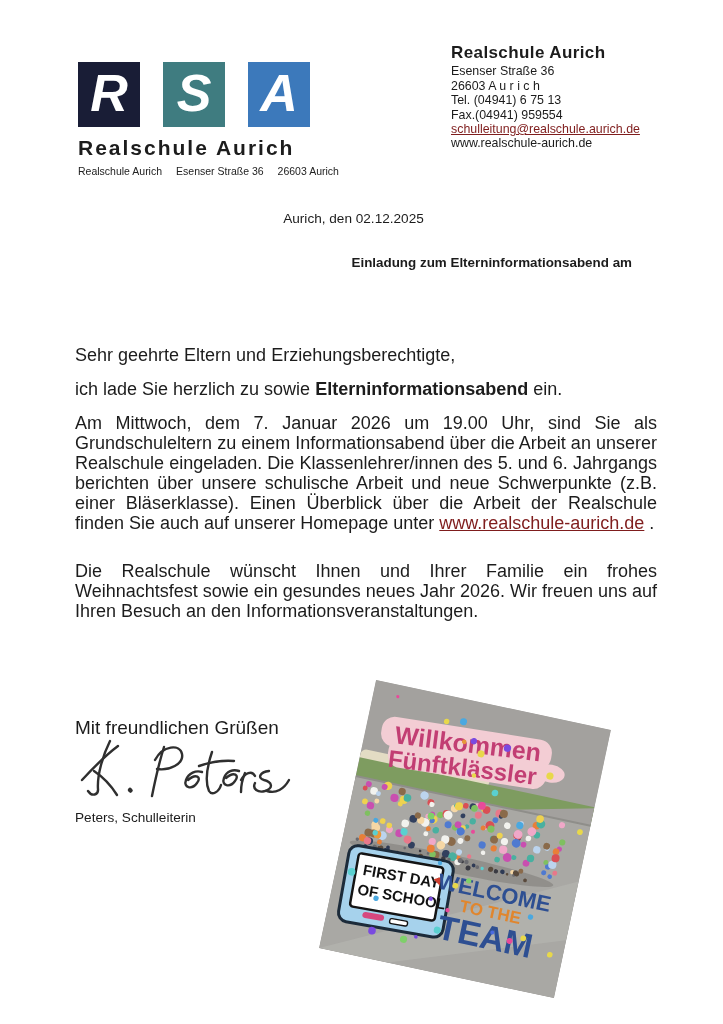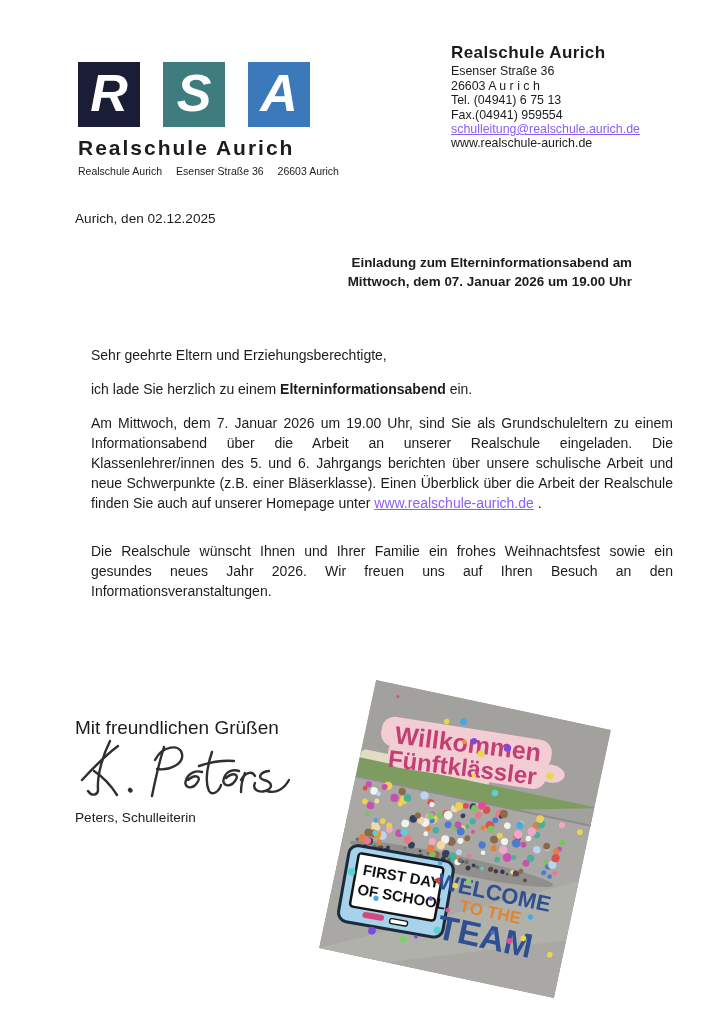--- a/index.html
+++ b/index.html
@@ -21,26 +21,26 @@
   .sq-s{background:#3f7c80;}
   .sq-a{background:#3c79bb;}
   .logo-sq span{transform:translateY(-2px);}
   .logo-name{margin-top:9px; font-size:21px; font-weight:bold; letter-spacing:2px; white-space:nowrap;}
   .logo-address{margin-top:5px; font-size:10.5px; white-space:nowrap; color:#222;}
   .logo-address span{margin-right:14px;}
   .logo-address span:last-child{margin-right:0;}
   
   .contact{position:absolute; left:451px; top:46px; width:230px; font-size:12.4px; line-height:14.4px;}
   .contact-title{font-size:17px; font-weight:bold; letter-spacing:.4px; margin-bottom:4px;}
-  .link{color:#8b5cf6; text-decoration:underline; cursor:pointer;}
+  .link{color:#7f1d1d; text-decoration:underline; cursor:pointer;}
   
-  .date-line{position:absolute; left:75px; top:211px; width:557px; text-align:left; font-size:13.6px;}
+  .date-line{position:absolute; left:75px; top:211px; width:557px; text-align:center; font-size:13.6px;}
   .subject{position:absolute; left:50px; top:253px; width:582px; text-align:right;
            font-size:13.4px; font-weight:bold; line-height:19px;}
-  .letter-body{position:absolute; left:91px; top:345px; width:582px; font-size:14px; line-height:20px;}
+  .letter-body{position:absolute; left:75px; top:345px; width:582px; font-size:18px; line-height:20px;}
   .letter-body p{margin:0 0 14px 0;}
   .letter-body p.just{text-align:justify;}
   .letter-body p:last-child{margin-bottom:0;margin-top:28px;}
   .closing{position:absolute; left:75px; top:717px; font-size:19px;}
   .signature{position:absolute; left:70px; top:733px;}
   .signer{position:absolute; left:75px; top:810px; font-size:13.6px;}
   
   .photo{
     position:absolute; left:345px; top:702px; width:240px; height:274px;
     transform:rotate(12deg); overflow:hidden; background:#a3a19e;
@@ -77,26 +77,25 @@
     <div>Tel. (04941) 6 75 13</div>
     <div>Fax.(04941) 959554</div>
     <div><a class="link">schulleitung@realschule.aurich.de</a></div>
     <div>www.realschule-aurich.de</div>
   </div>
 
   <div class="date-line">Aurich, den 02.12.2025</div>
 
   <div class="subject">
     <div>Einladung zum Elterninformationsabend am</div>
-    <div>Mittwoch, dem 07. Januar 2026 um 19.00 Uhr</div>
   </div>
 
   <div class="letter-body">
     <p>Sehr geehrte Eltern und Erziehungsberechtigte,</p>
-    <p><span>ich lade Sie herzlich zu einem </span><b>Elterninformationsabend</b><span> ein.</span></p>
+    <p><span>ich lade Sie herzlich zu sowie </span><b>Elterninformationsabend</b><span> ein.</span></p>
     <p class="just"><span>Am Mittwoch, dem 7. Januar 2026 um 19.00 Uhr, sind Sie als Grundschuleltern zu einem Informationsabend über die Arbeit an unserer Realschule eingeladen. Die Klassenlehrer/innen des 5. und 6. Jahrgangs berichten über unsere schulische Arbeit und neue Schwerpunkte (z.B. einer Bläserklasse). Einen Überblick über die Arbeit der Realschule finden Sie auch auf unserer Homepage unter </span><a class="link">www.realschule-aurich.de</a><span> .</span></p>
     <p class="just">Die Realschule wünscht Ihnen und Ihrer Familie ein frohes Weihnachtsfest sowie ein gesundes neues Jahr 2026. Wir freuen uns auf Ihren Besuch an den Informationsveranstaltungen.</p>
   </div>
 
   <div class="closing">Mit freundlichen Grüßen</div>
 
   <svg class="signature" role="img" width="232" height="74" viewBox="0 0 232 74" aria-label="K. Peters">
     <g fill="none" stroke="#2f2f2f" stroke-width="2.4" stroke-linecap="round" stroke-linejoin="round">
       <path d="M40 8 C33 22 27 42 28 56 C28.5 62 22 64 18 58"></path>
       <path d="M12 47 C24 34 36 22 48 13"></path>

